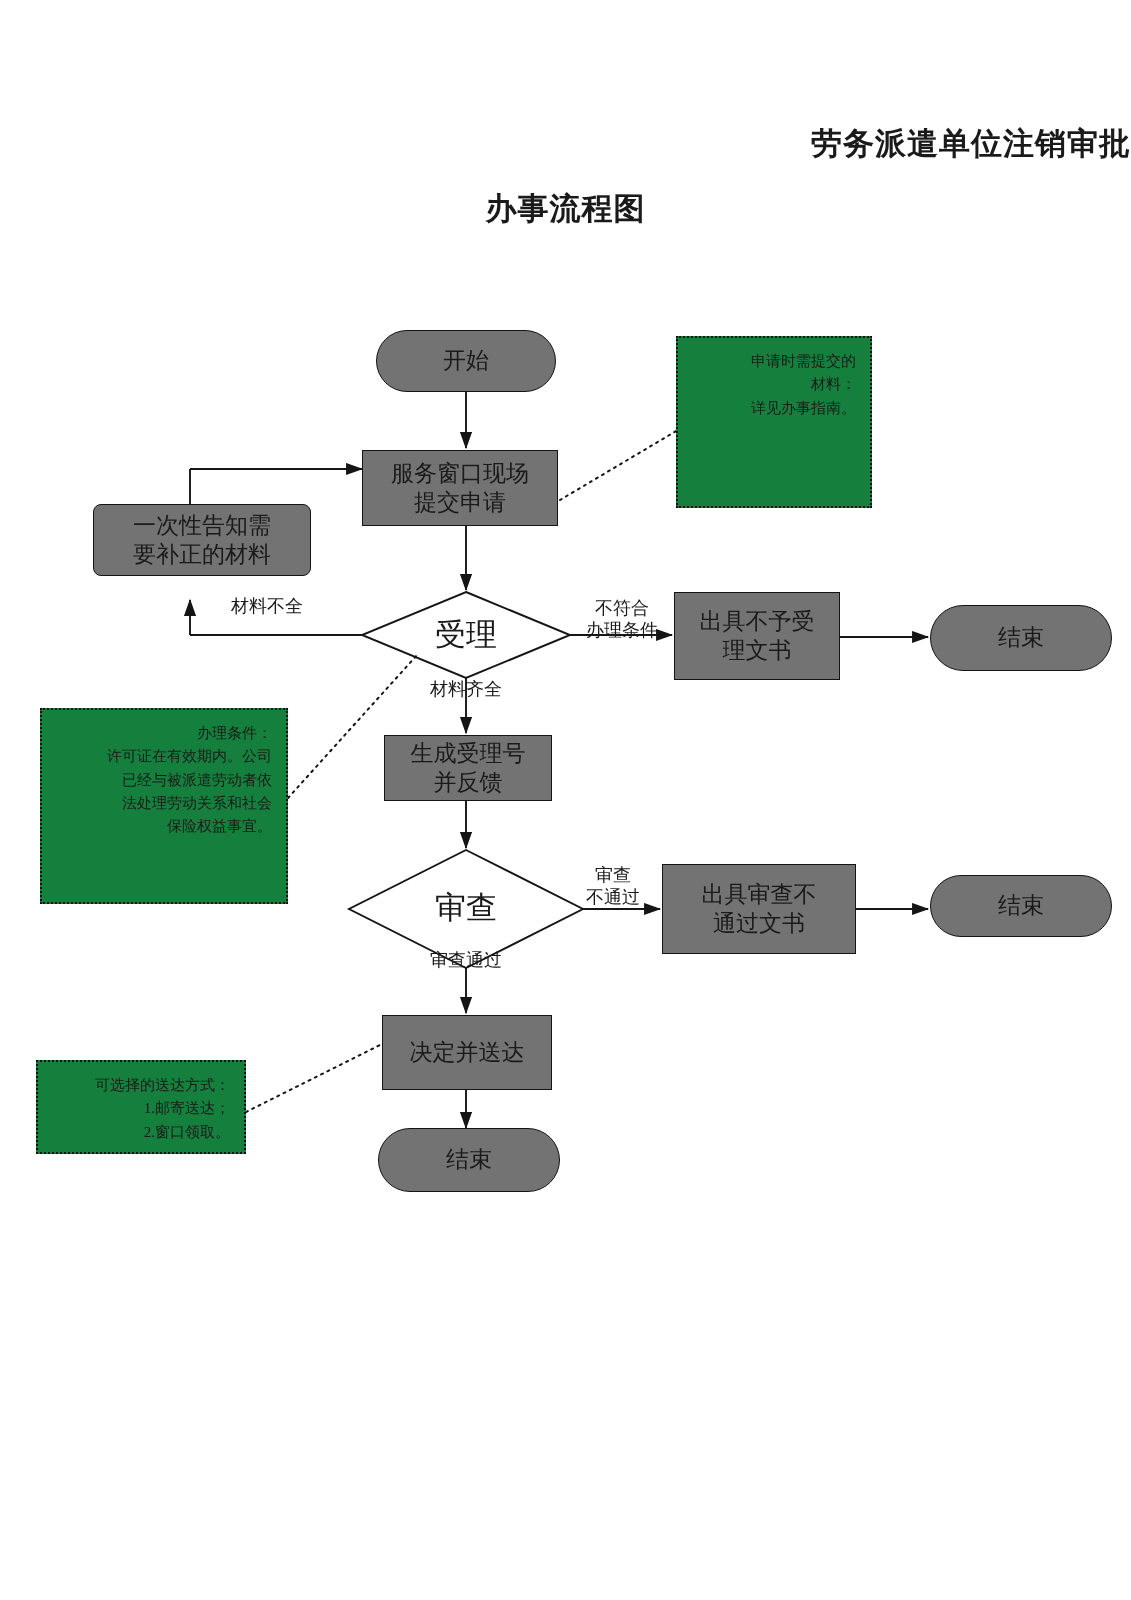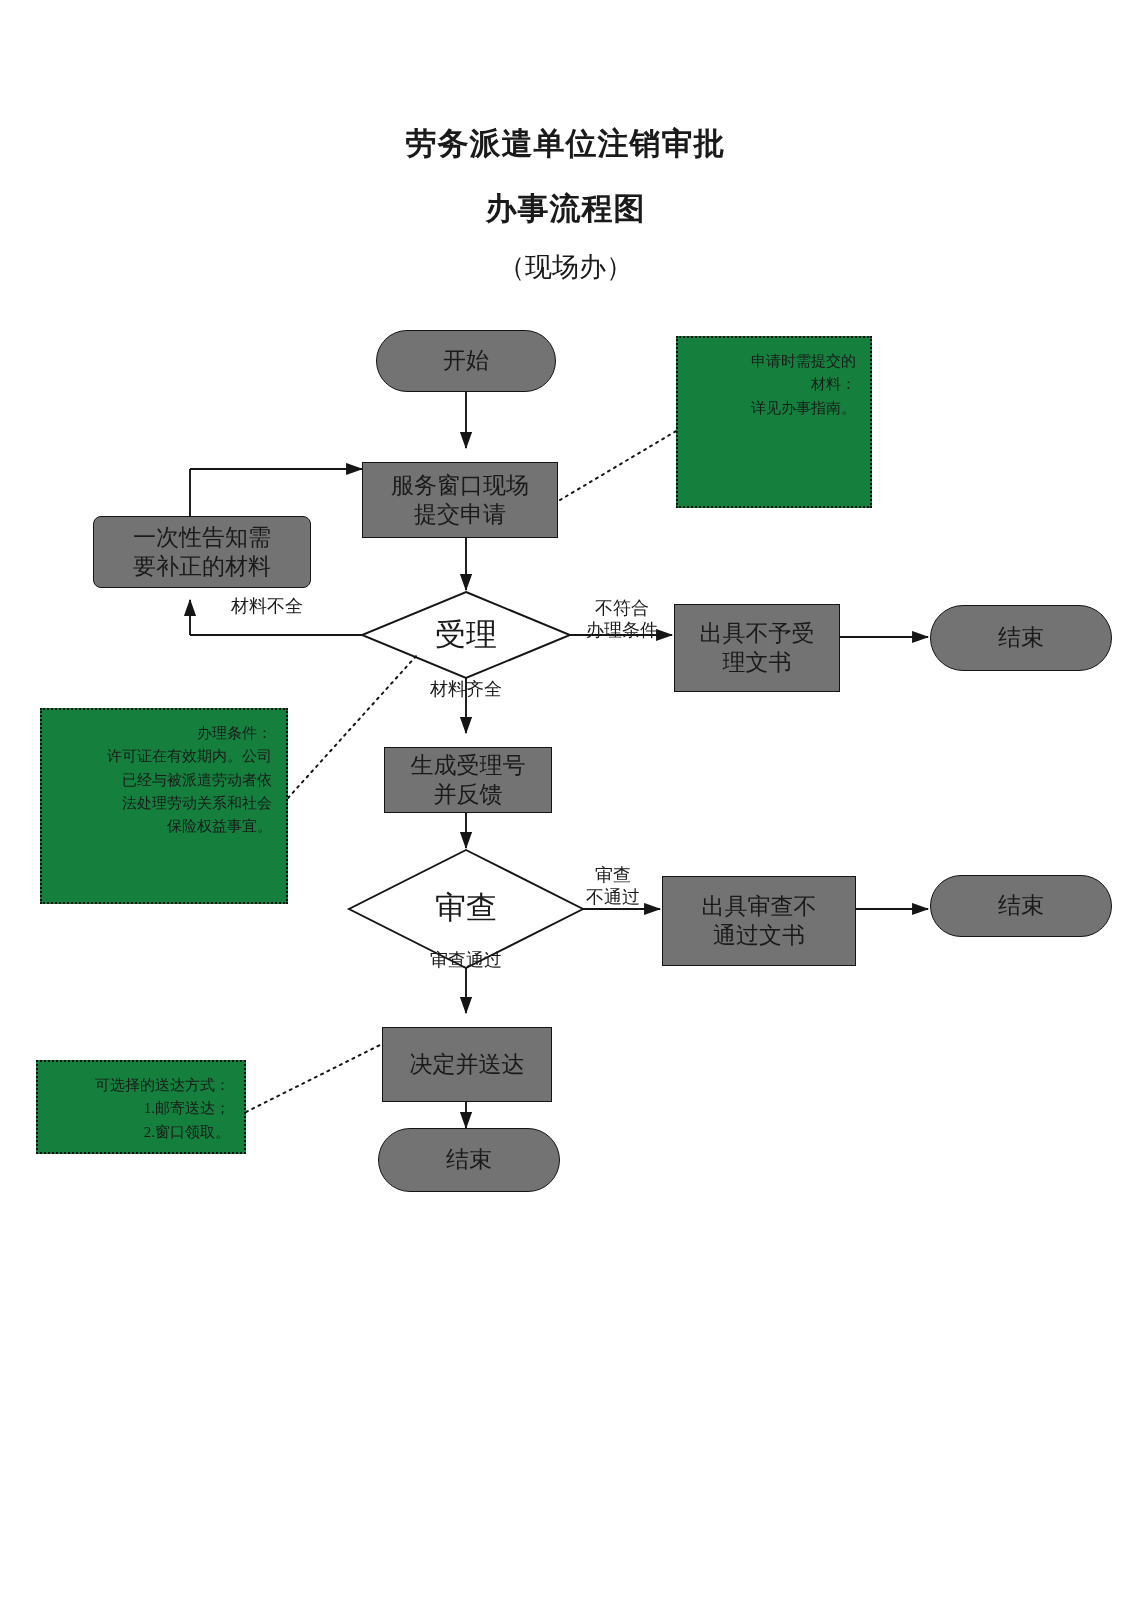--- a/index.html
+++ b/index.html
@@ -24,20 +24,21 @@
     top: 128px;
     width: 1131px;
     text-align: center;
   }
   .title-main {
     font-size: 31px;
     font-weight: bold;
     letter-spacing: 1px;
     line-height: 1.0;
     margin-bottom: 34px;
+    text-align: right;
   }
   .title-sub {
     font-size: 31px;
     font-weight: bold;
     letter-spacing: 1px;
     line-height: 1.0;
     margin-bottom: 30px;
   }
   .title-note {
     font-size: 27px;
@@ -57,21 +58,20 @@
     background: #737373;
     font-size: 23px;
     line-height: 1.28;
     white-space: pre-line;
   }
   .node.terminator {
     border-radius: 60px;
   }
   .node.process {
     border-radius: 0;
-    margin-top: 12px;
   }
 
   
   .diamond-label {
     position: absolute;
     display: flex;
     align-items: center;
     justify-content: center;
     font-size: 31px;
     text-align: center;
@@ -110,21 +110,20 @@
   }
 </style>
 </head>
 <body>
 
 <div id="page">
 
   <div class="title-block">
     <div class="title-main">劳务派遣单位注销审批</div>
     <div class="title-sub">办事流程图</div>
-    <div class="title-note">（现场办）</div>
   </div>
 
   <svg id="wires" viewBox="0 0 1131 1600" xmlns="http://www.w3.org/2000/svg">
     <defs>
       <marker id="arrow" markerWidth="10" markerHeight="10" refX="8.4" refY="3.2" orient="auto" markerUnits="strokeWidth">
         <path d="M0,0 L9,3.2 L0,6.4 z" fill="#151515"></path>
       </marker>
     </defs>
 
     <g stroke="#151515" stroke-width="1.9" fill="none">

